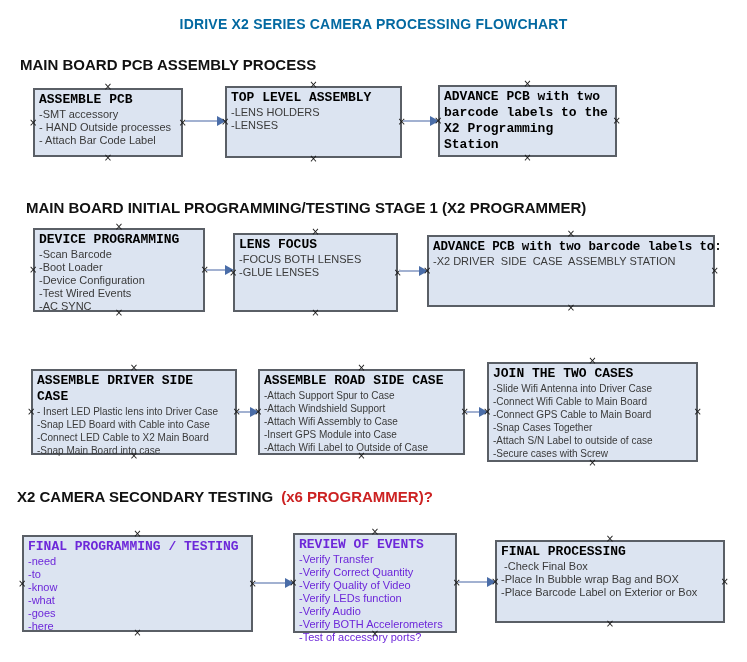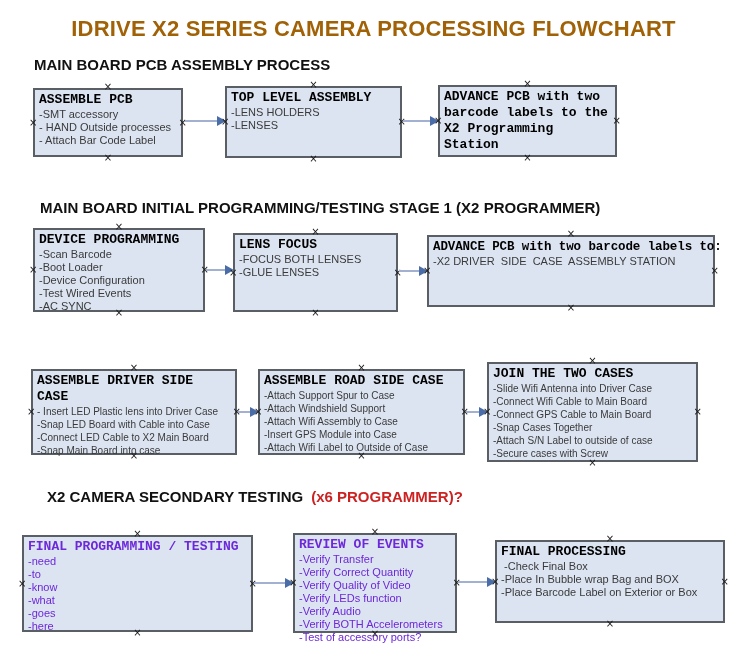--- a/index.html
+++ b/index.html
@@ -2,24 +2,24 @@
 <html><head>
 <meta charset="utf-8">
 <style>
   html,body{margin:0;padding:0;background:#fff;}
   .page{
     position:relative;width:747px;height:662px;background:#ffffff;
     font-family:"Liberation Sans",sans-serif;overflow:hidden;
   }
   .doc-title{
     position:absolute;top:16px;left:0;width:100%;text-align:center;
-    font-size:22px;font-weight:bold;color:#a16207;letter-spacing:.2px;
+    font-size:14px;font-weight:bold;color:#0369a1;letter-spacing:.2px;
   }
   .sec-header{
-    position:absolute;font-size:15px;font-weight:bold;color:#111;white-space:nowrap;margin-left:14px;
+    position:absolute;font-size:15px;font-weight:bold;color:#111;white-space:nowrap;
   }
   .sec-header .red-part{color:#cc2222;margin-left:8px;}
   .pbox{
     position:absolute;background:#dce4f1;border:2px solid #5a5f66;
     box-sizing:border-box;padding:2px 4px 0 4px;
   }
   .pbox-title{
     font-size:13px;font-weight:bold;color:#000;line-height:16px;white-space:pre-line;font-family:Liberation Mono, monospace;
   }
   .pbox-title.tight{font-size:12.5px;white-space:nowrap;letter-spacing:-0.1px;}
@@ -167,21 +167,21 @@
     <div class="pline">-Connect GPS Cable to Main Board</div>
     <div class="pline">-Snap Cases Together</div>
     <div class="pline">-Attach S/N Label to outside of case</div>
     <div class="pline">-Secure cases with Screw</div>
   <span class="hmark hmark-t">×</span>
       <span class="hmark hmark-b">×</span>
       <span class="hmark hmark-l">×</span>
       <span class="hmark hmark-r">×</span>
     </div>
 
-  <div class="sec-header" style="left:33px;top:488px;">
+  <div class="sec-header" style="left:17px;top:488px;">
     <span>X2 CAMERA SECONDARY TESTING</span><span class="red-part">(x6 PROGRAMMER)?</span>
   </div>
 
   <div class="pbox red" style="left:22px;top:535px;width:231px;height:97px;">
     <div class="pbox-title">FINAL PROGRAMMING / TESTING</div>
     <div class="pline">-need</div>
     <div class="pline">-to</div>
     <div class="pline">-know</div>
     <div class="pline">-what</div>
     <div class="pline">-goes</div>

